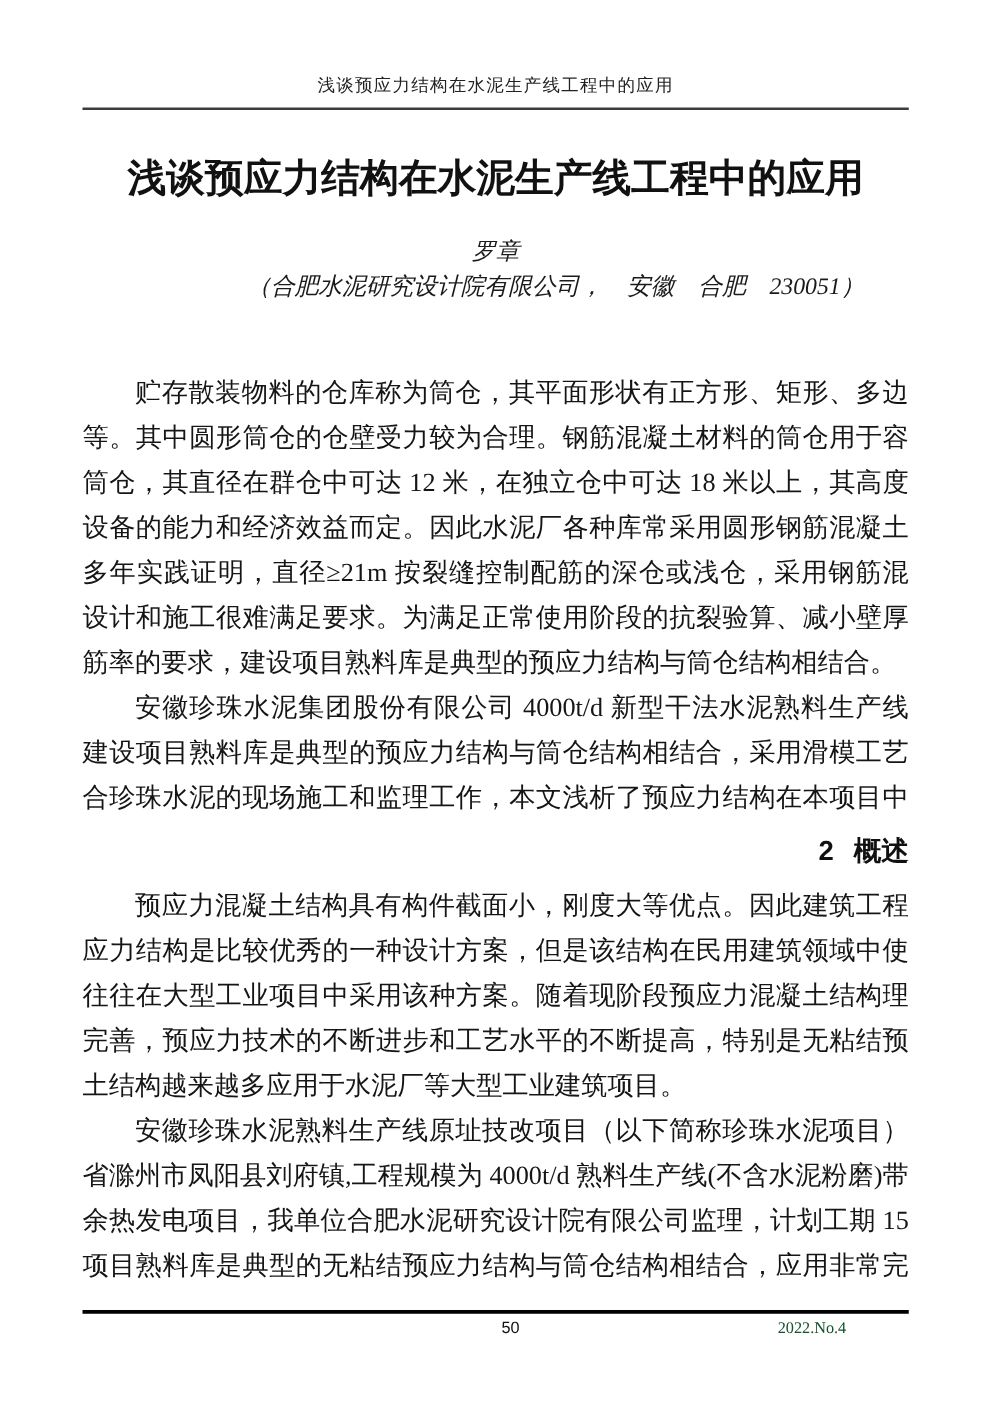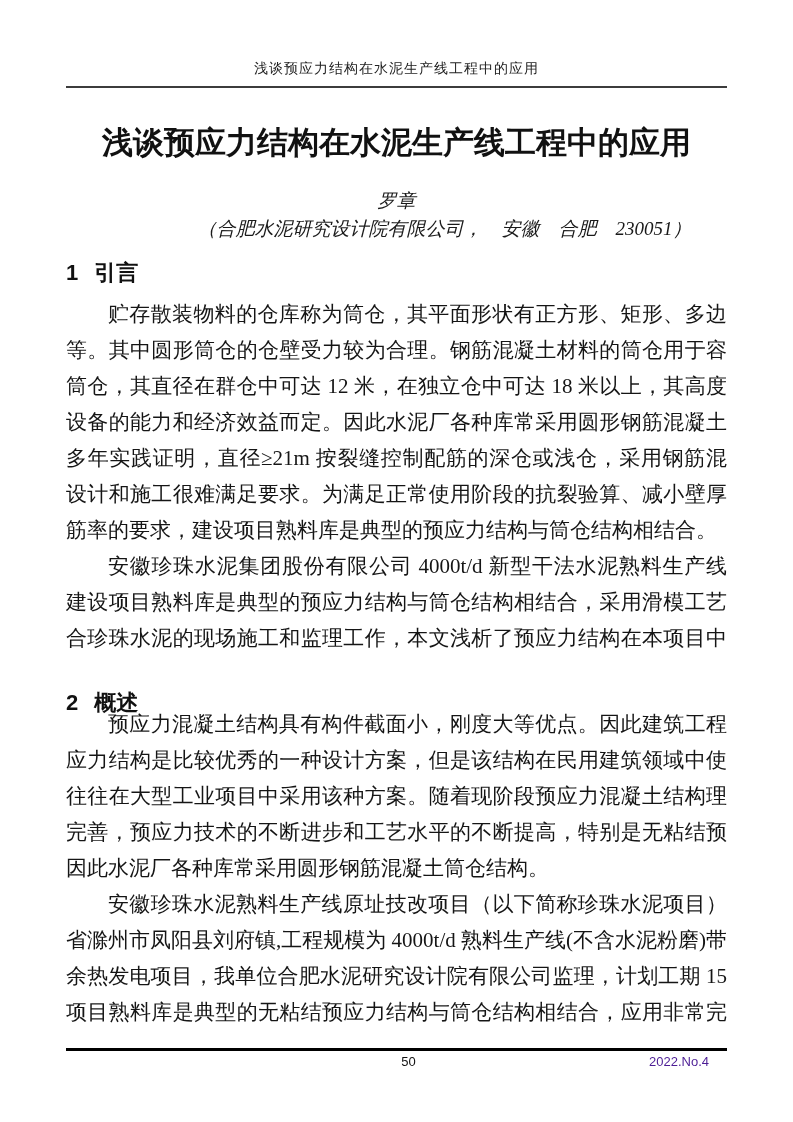--- a/index.html
+++ b/index.html
@@ -53,21 +53,21 @@
   .section-heading {
     position: absolute;
     left: 66px; width: 661px;
     font-family: "Liberation Sans", "DejaVu Sans", sans-serif;
     font-weight: bold;
     font-size: 22px;
     color: #111;
   }
   .section-heading .num { margin-right: 16px; }
   #heading-1 { top: 258px; }
-  #heading-2 { top: 688px; }
+  #heading-2 { top: 666px; text-align: right; }
   .para {
     position: absolute;
     left: 66px; width: 661px;
     font-size: 21px;
     line-height: 36px;
     color: #151515;
   }
   #para-1 { top: 296px; }
   #para-2 { top: 548px; }
   #para-3 { top: 706px; }
@@ -83,41 +83,38 @@
   .footer-page {
     position: absolute;
     top: 1054px; left: 12px; width: 793px;
     text-align: center;
     font-family: "Liberation Sans", "DejaVu Sans", sans-serif;
     font-size: 13px;
     color: #111;
   }
   .footer-issue {
     position: absolute;
-    top: 1054px; right: 84px;
-    font-family: Liberation Sans, sans-serif;
+    top: 1054px; right: 116px;
+    font-family: Liberation Serif, serif;
     font-size: 13px;
-    color: #4c1d95;
+    color: #14532d;
   }
 </style>
 </head>
 <body>
 
 <div class="page">
 
   <div class="running-header">浅谈预应力结构在水泥生产线工程中的应用</div>
   <div class="header-rule"></div>
 
   <div class="article-title">浅谈预应力结构在水泥生产线工程中的应用</div>
   <div class="author-name">罗章</div>
   <div class="affiliation">（合肥水泥研究设计院有限公司，　安徽　合肥　230051）</div>
 
-  <div class="section-heading" id="heading-1">
-    <span class="num">1</span><span>引言</span>
-  </div>
 
   <div class="para" id="para-1">
     <div class="line j indent">贮存散装物料的仓库称为筒仓，其平面形状有正方形、矩形、多边形和圆形</div>
     <div class="line j">等。其中圆形筒仓的仓壁受力较为合理。钢筋混凝土材料的筒仓用于容量较大的</div>
     <div class="line j">筒仓，其直径在群仓中可达 12 米，在独立仓中可达 18 米以上，其高度根据提升</div>
     <div class="line j">设备的能力和经济效益而定。因此水泥厂各种库常采用圆形钢筋混凝土筒仓结构。</div>
     <div class="line j">多年实践证明，直径≥21m 按裂缝控制配筋的深仓或浅仓，采用钢筋混凝土结构，</div>
     <div class="line j">设计和施工很难满足要求。为满足正常使用阶段的抗裂验算、减小壁厚及降低配</div>
     <div class="line">筋率的要求，建设项目熟料库是典型的预应力结构与筒仓结构相结合。</div>
   </div>
@@ -130,21 +127,21 @@
 
   <div class="section-heading" id="heading-2">
     <span class="num">2</span><span>概述</span>
   </div>
 
   <div class="para" id="para-3">
     <div class="line j indent">预应力混凝土结构具有构件截面小，刚度大等优点。因此建筑工程中采用预</div>
     <div class="line j">应力结构是比较优秀的一种设计方案，但是该结构在民用建筑领域中使用较少，</div>
     <div class="line j">往往在大型工业项目中采用该种方案。随着现阶段预应力混凝土结构理论的逐步</div>
     <div class="line j">完善，预应力技术的不断进步和工艺水平的不断提高，特别是无粘结预应力混凝</div>
-    <div class="line">因此水泥厂各种库常采用圆形钢筋混凝土筒仓结构。</div>
+    <div class="line">土结构越来越多应用于水泥厂等大型工业建筑项目。</div>
   </div>
 
   <div class="para" id="para-4">
     <div class="line j indent">安徽珍珠水泥熟料生产线原址技改项目（以下简称珍珠水泥项目）位于安徽</div>
     <div class="line j">省滁州市凤阳县刘府镇,工程规模为 4000t/d 熟料生产线(不含水泥粉磨)带 7.5MW</div>
     <div class="line j">余热发电项目，我单位合肥水泥研究设计院有限公司监理，计划工期 15 个月。本</div>
     <div class="line j">项目熟料库是典型的无粘结预应力结构与筒仓结构相结合，应用非常完善的一种</div>
   </div>
 
   <div class="footer-rule"></div>

